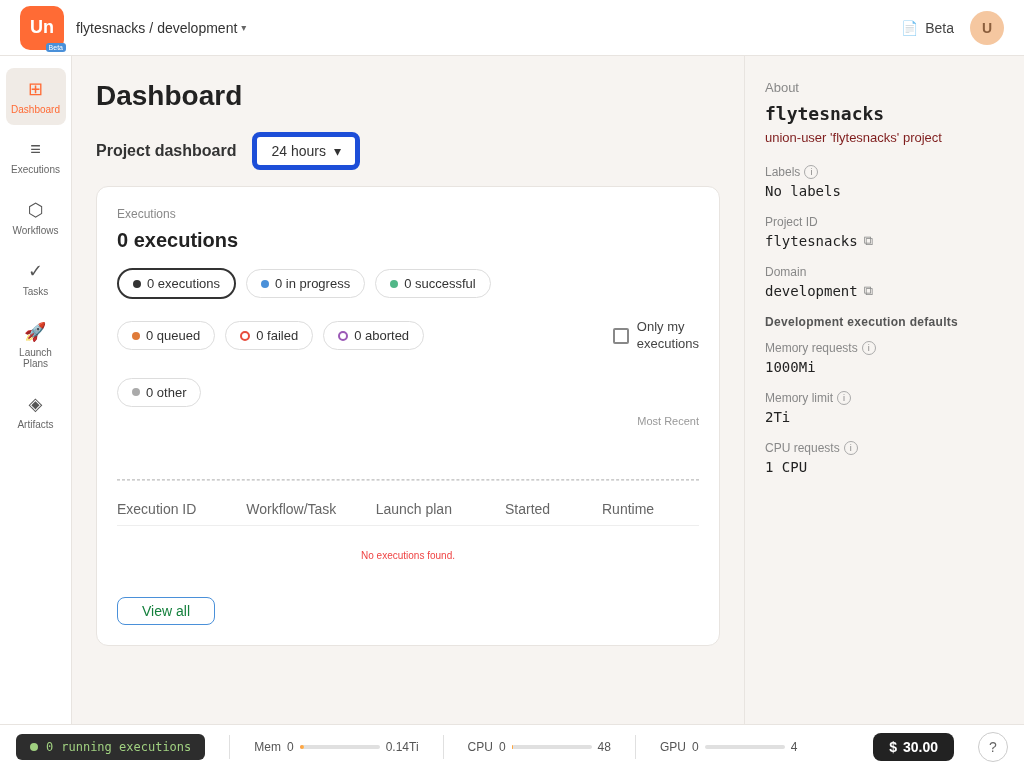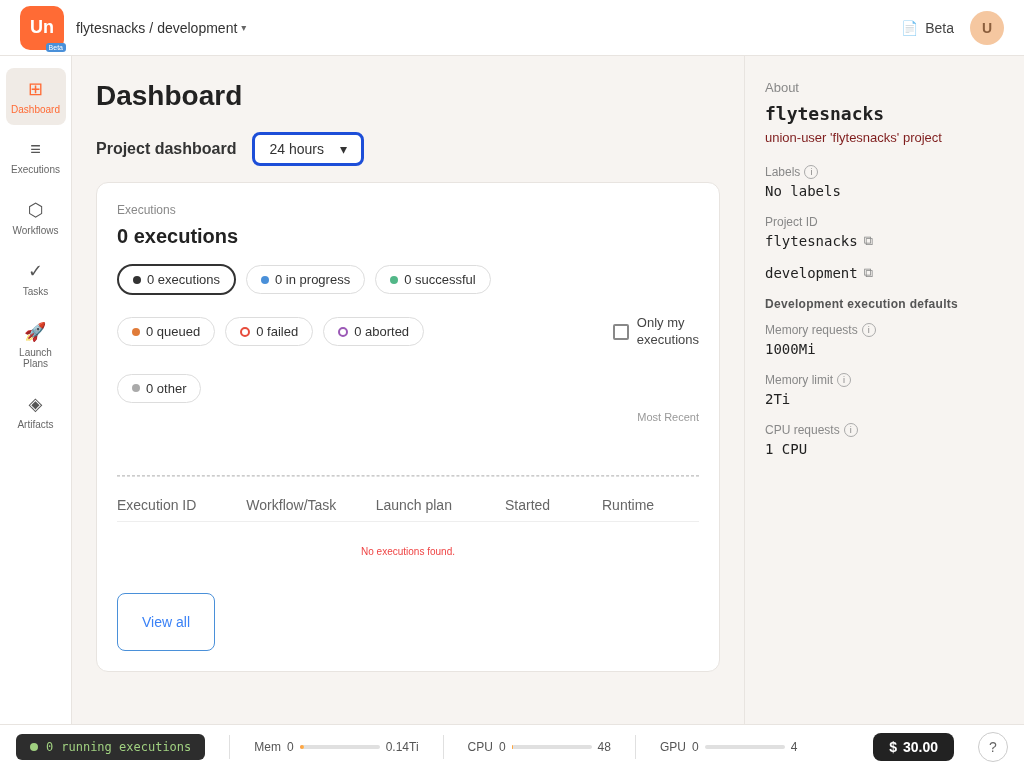--- a/index.html
+++ b/index.html
@@ -29,21 +29,21 @@
     .sidebar-label { font-size: 10px; color: #666; text-align: center; }
     .sidebar-item.active .sidebar-label { color: #ff6b35; }
 
     
     .content { flex: 1; overflow-y: auto; padding: 24px 24px 0 24px; }
     .page-title { font-size: 28px; font-weight: 600; color: #222; margin-bottom: 20px; }
 
     
     .dashboard-header { display: flex; align-items: center; gap: 16px; margin-bottom: 16px; }
     .dashboard-label { font-size: 16px; font-weight: 600; color: #333; }
-    .time-select { display: flex; align-items: center; gap: 16px; border: 3px solid #1d4ed8; border-radius: 8px; padding: 6px 14px; background: #fff; cursor: pointer; font-size: 14px; color: #333; }
+    .time-select { display: flex; align-items: center; gap: 8px; border: 5px solid #1d4ed8; border-radius: 8px; padding: 6px 14px; background: #fff; cursor: pointer; font-size: 14px; color: #333; }
 
     
     .exec-card { background: #fff; border: 1px solid #e8e4e0; border-radius: 12px; padding: 20px; margin-bottom: 16px; }
     .exec-card-title { font-size: 12px; color: #888; margin-bottom: 8px; }
     .exec-count { font-size: 20px; font-weight: 700; color: #222; margin-bottom: 16px; }
 
     
     .filter-row { display: flex; align-items: center; gap: 10px; flex-wrap: wrap; margin-bottom: 12px; }
     .filter-badge { display: flex; align-items: center; gap: 6px; padding: 6px 14px; border-radius: 20px; border: 1.5px solid #ddd; background: #fff; font-size: 13px; color: #333; cursor: pointer; white-space: nowrap; }
     .filter-badge.active { border-color: #333; background: #fff; border-width: 2px; }
@@ -66,21 +66,21 @@
     .chart-bg { height: 50px; border-bottom: 1px dashed #ddd; position: relative; }
     .chart-dashed-line { position: absolute; bottom: 0; left: 0; right: 0; border-bottom: 1px dashed #ccc; }
 
     
     .exec-table { width: 100%; }
     .table-header { display: grid; grid-template-columns: 2fr 2fr 2fr 1.5fr 1.5fr; padding: 8px 0; border-bottom: 1px solid #eee; }
     .table-header-cell { font-size: 14px; color: #666; font-weight: 500; }
     .no-results { text-align: center; padding: 24px; font-size: 10px; color: #ef4444; }
 
     
-    .view-all-btn { display: inline-flex; align-items: center; border: 1.5px solid #4a90d9; border-radius: 8px; padding: 20px 24px; color: #3b82f6; font-size: 14px; font-weight: 500; cursor: pointer; margin-top: 12px; background: #fff; }
+    .view-all-btn { display: inline-flex; align-items: center; border: 1.5px solid #4a90d9; border-radius: 8px; padding: 5px 24px; color: #15803d; font-size: 14px; font-weight: 500; cursor: pointer; margin-top: 12px; background: #fff; }
 
     
     .right-panel { width: 280px; background: #f7f4f1; padding: 24px 20px; overflow-y: auto; border-left: 1px solid #e8e4e0; flex-shrink: 0; }
     .about-label { font-size: 13px; color: #888; margin-bottom: 8px; }
     .project-name { font-size: 18px; font-weight: 700; color: #222; margin-bottom: 6px; font-family: monospace; }
     .project-desc { font-size: 13px; color: #7f1d1d; margin-bottom: 20px; }
     .info-section { margin-bottom: 16px; }
     .info-label { font-size: 12px; color: #888; display: flex; align-items: center; gap: 4px; margin-bottom: 4px; }
     .info-value { font-size: 14px; color: #222; font-family: monospace; display: flex; align-items: center; gap: 6px; font-weight: 500; }
     .copy-icon { cursor: pointer; font-size: 13px; color: #888; }
@@ -259,20 +259,23 @@
       <div class="info-label">
         <span>Project ID</span>
       </div>
       <div class="info-value">
         <span>flytesnacks</span>
         <span class="copy-icon">⧉</span>
       </div>
     </div>
 
     <div class="info-section">
+      <div class="info-label">
+        <span>Domain</span>
+      </div>
       <div class="info-value">
         <span>development</span>
         <span class="copy-icon">⧉</span>
       </div>
     </div>
 
     <div class="section-title">Development execution defaults</div>
 
     <div class="info-section">
       <div class="info-label">

